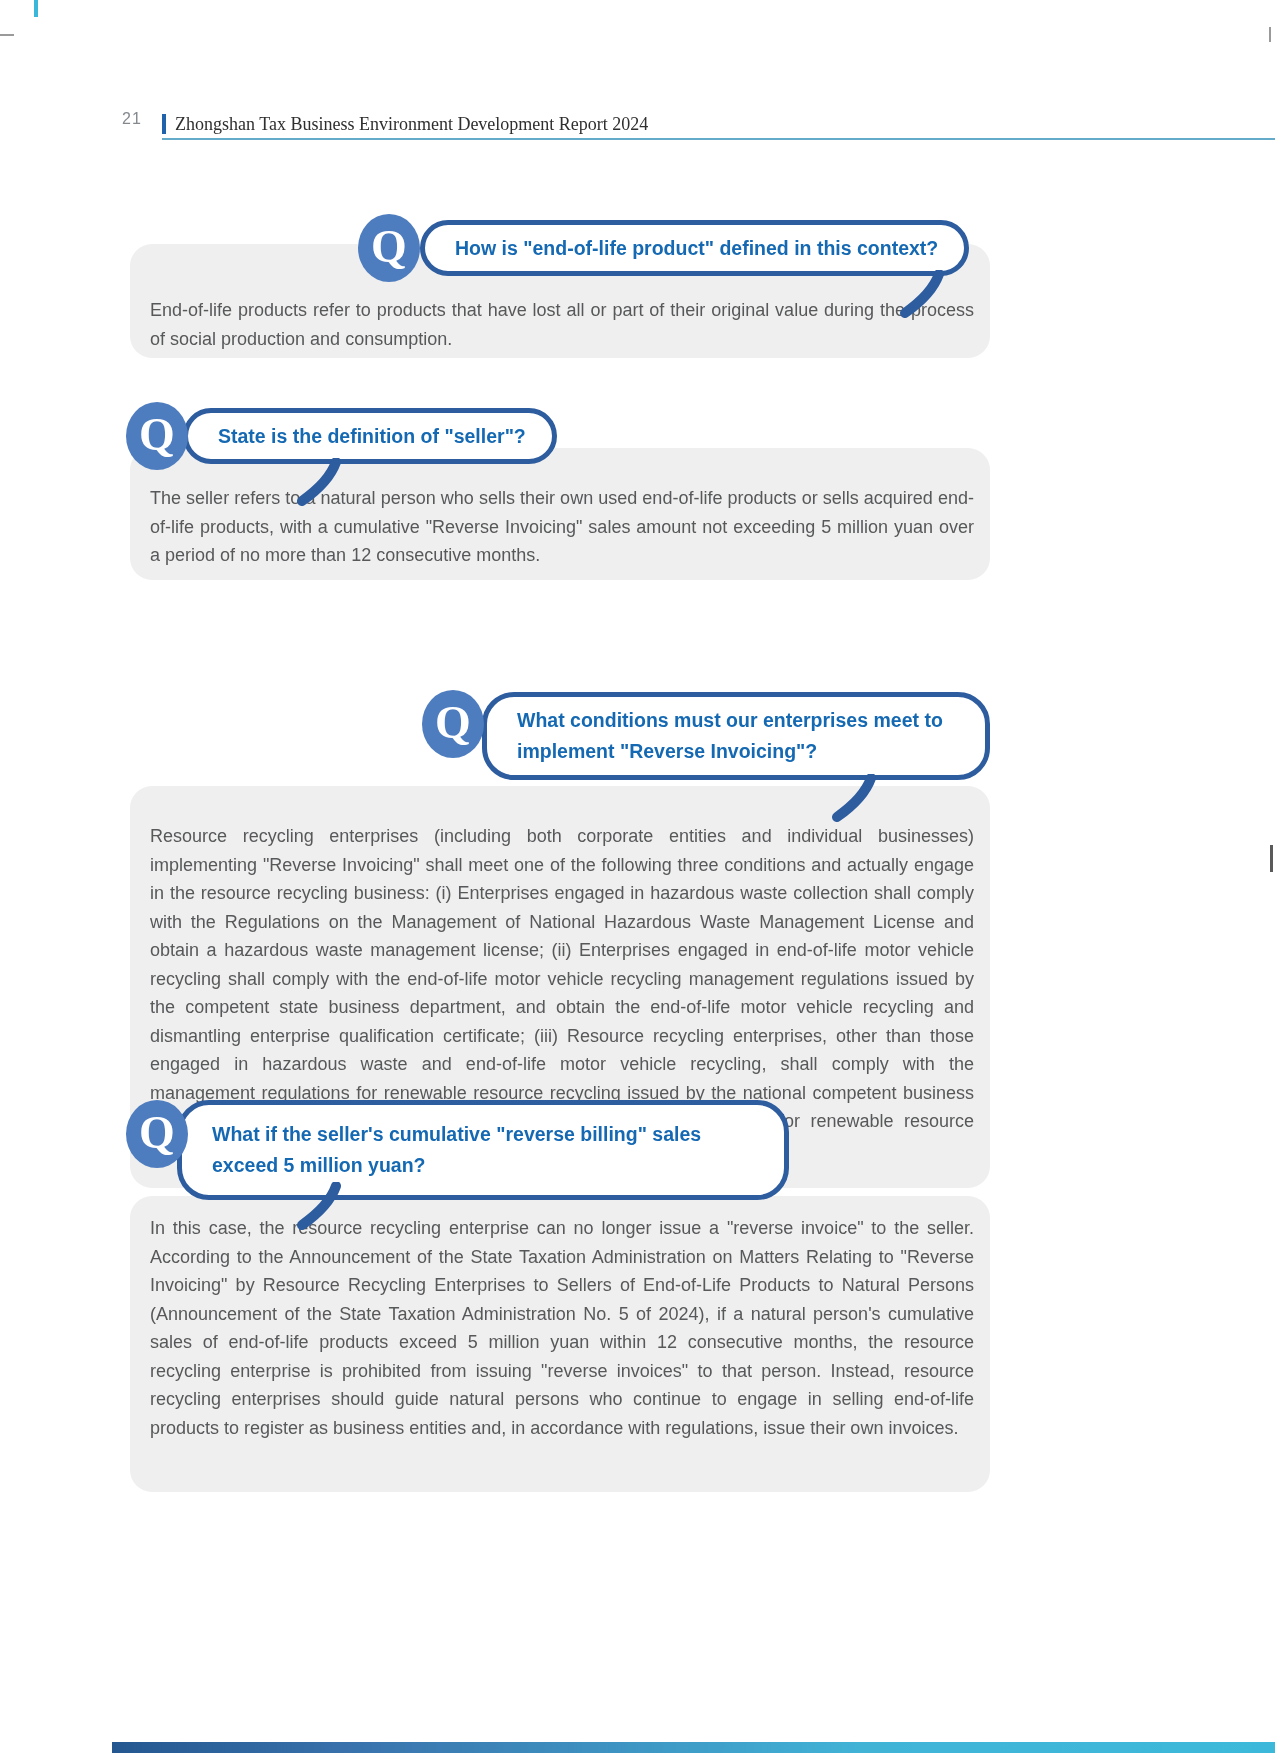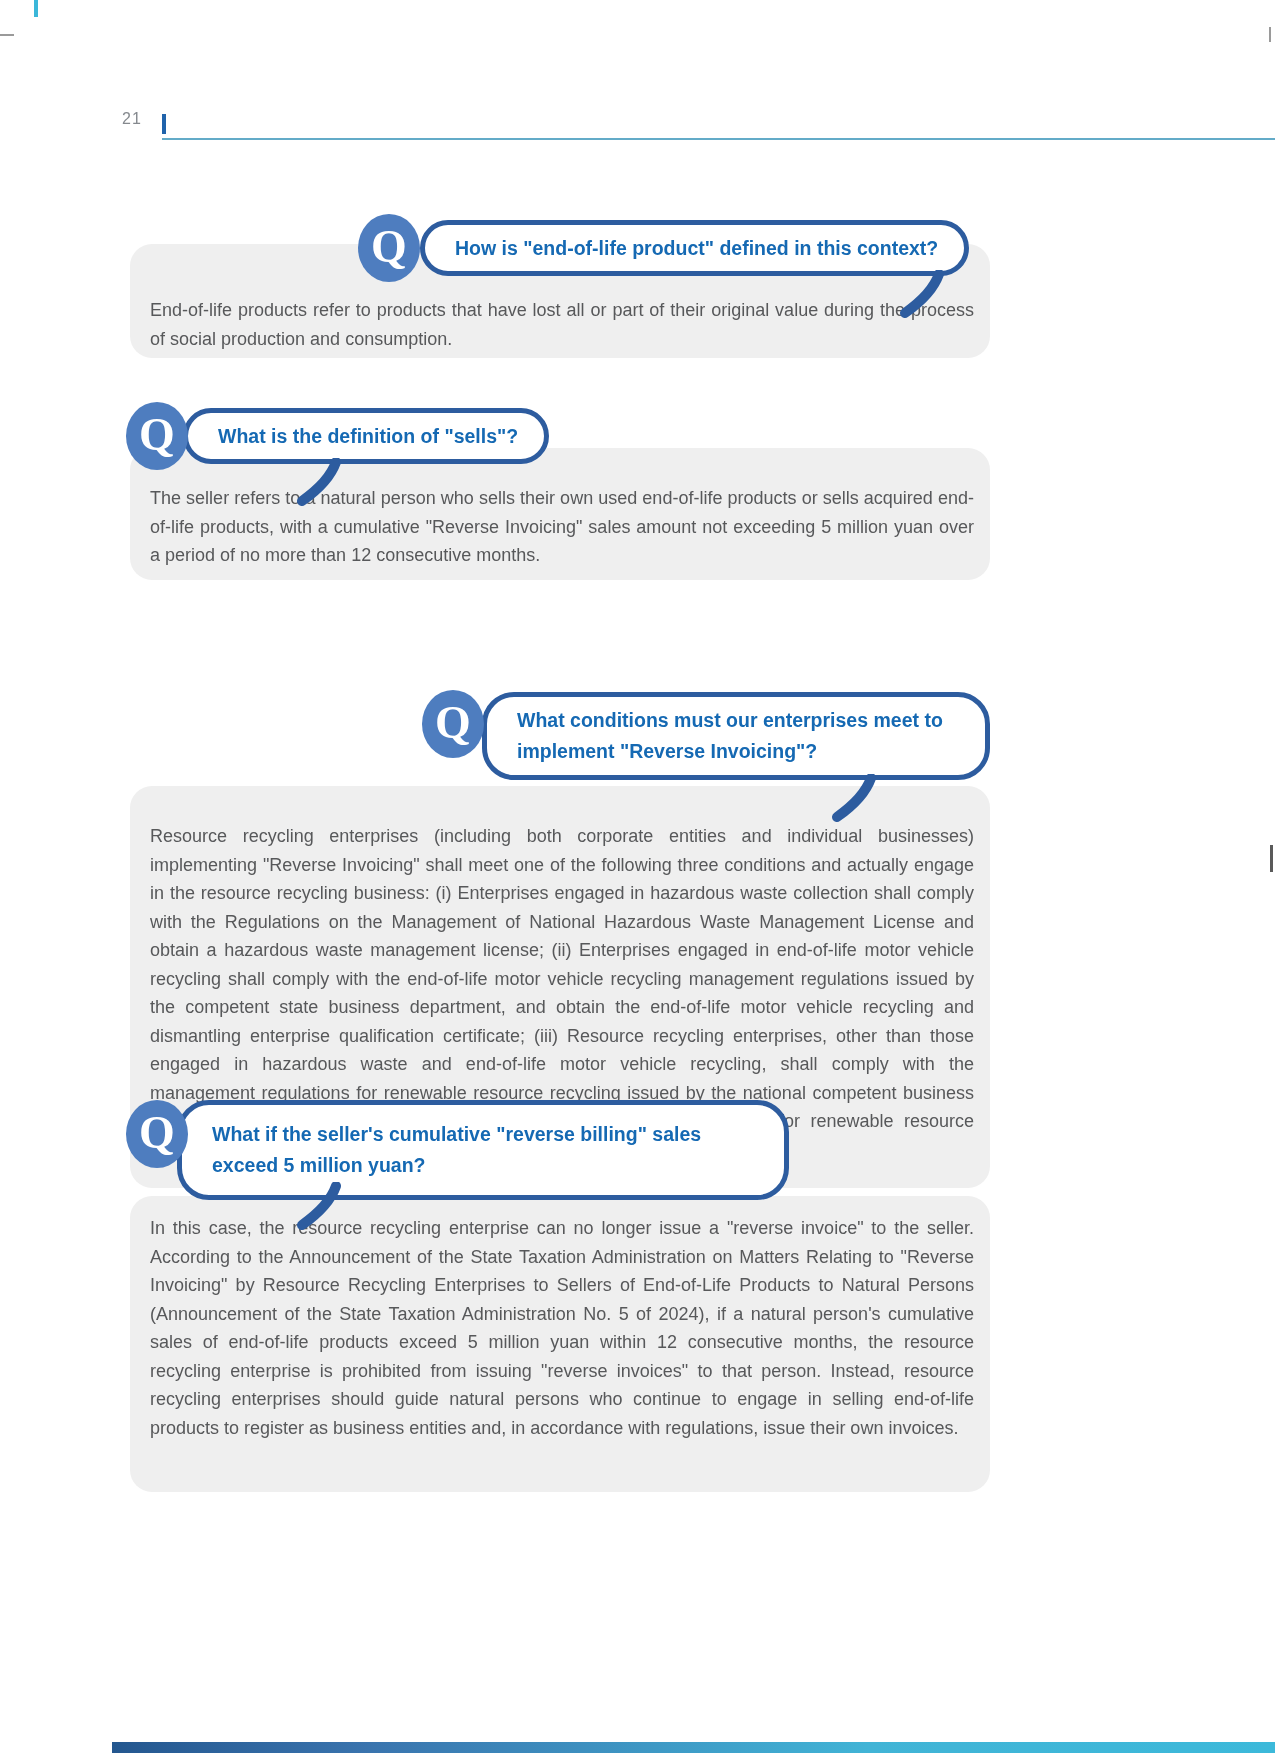--- a/index.html
+++ b/index.html
@@ -66,20 +66,21 @@
 
 <div class="page">
 
   <div class="mark-top-left-v"></div>
   <div class="mark-top-left-h"></div>
   <div class="mark-top-right-v"></div>
   <div class="mark-right-mid-v"></div>
 
   <div class="page-number">21</div>
   <div class="header-bar"></div>
+  <div class="header-title">Zhongshan Tax Business Environment Development Report 2024</div>
   <div class="header-rule"></div>
 
   <div class="qa-layer">
     <div class="answer-box" style="left:130px;top:244px;width:860px;height:114px;padding:52px 16px 2px 20px;">
       <p class="answer-text">End-of-life products refer to products that have lost all or part of their original value during the process of social production and consumption.</p>
     </div>
     <div class="bubble one-line" style="left:420px;top:220px;">
       <span>How is "end-of-life product" defined in this context?</span>
     </div>
     <svg class="tail" style="left:898px;top:270px;" width="46" height="48" viewBox="0 0 46 48">
@@ -88,21 +89,21 @@
     <div class="q-badge" style="left:358px;top:214px;">
       <span>Q</span>
     </div>
   </div>
 
   <div class="qa-layer">
     <div class="answer-box" style="left:130px;top:448px;width:860px;height:132px;padding:36px 16px 2px 20px;">
       <p class="answer-text">The seller refers to a natural person who sells their own used end-of-life products or sells acquired end-of-life products, with a cumulative "Reverse Invoicing" sales amount not exceeding 5 million yuan over a period of no more than 12 consecutive months.</p>
     </div>
     <div class="bubble one-line" style="left:183px;top:408px;">
-      <span>What is the definition of "sells"?</span>
+      <span>State is the definition of "seller"?</span>
     </div>
     <svg class="tail" style="left:295px;top:458px;" width="46" height="48" viewBox="0 0 46 48">
       <path d="M41 4 Q34 24 7 43" fill="none" stroke="#2d5c9f" stroke-width="10" stroke-linecap="round"></path>
     </svg>
     <div class="q-badge" style="left:126px;top:402px;">
       <span>Q</span>
     </div>
   </div>
 
   <div class="qa-layer">

